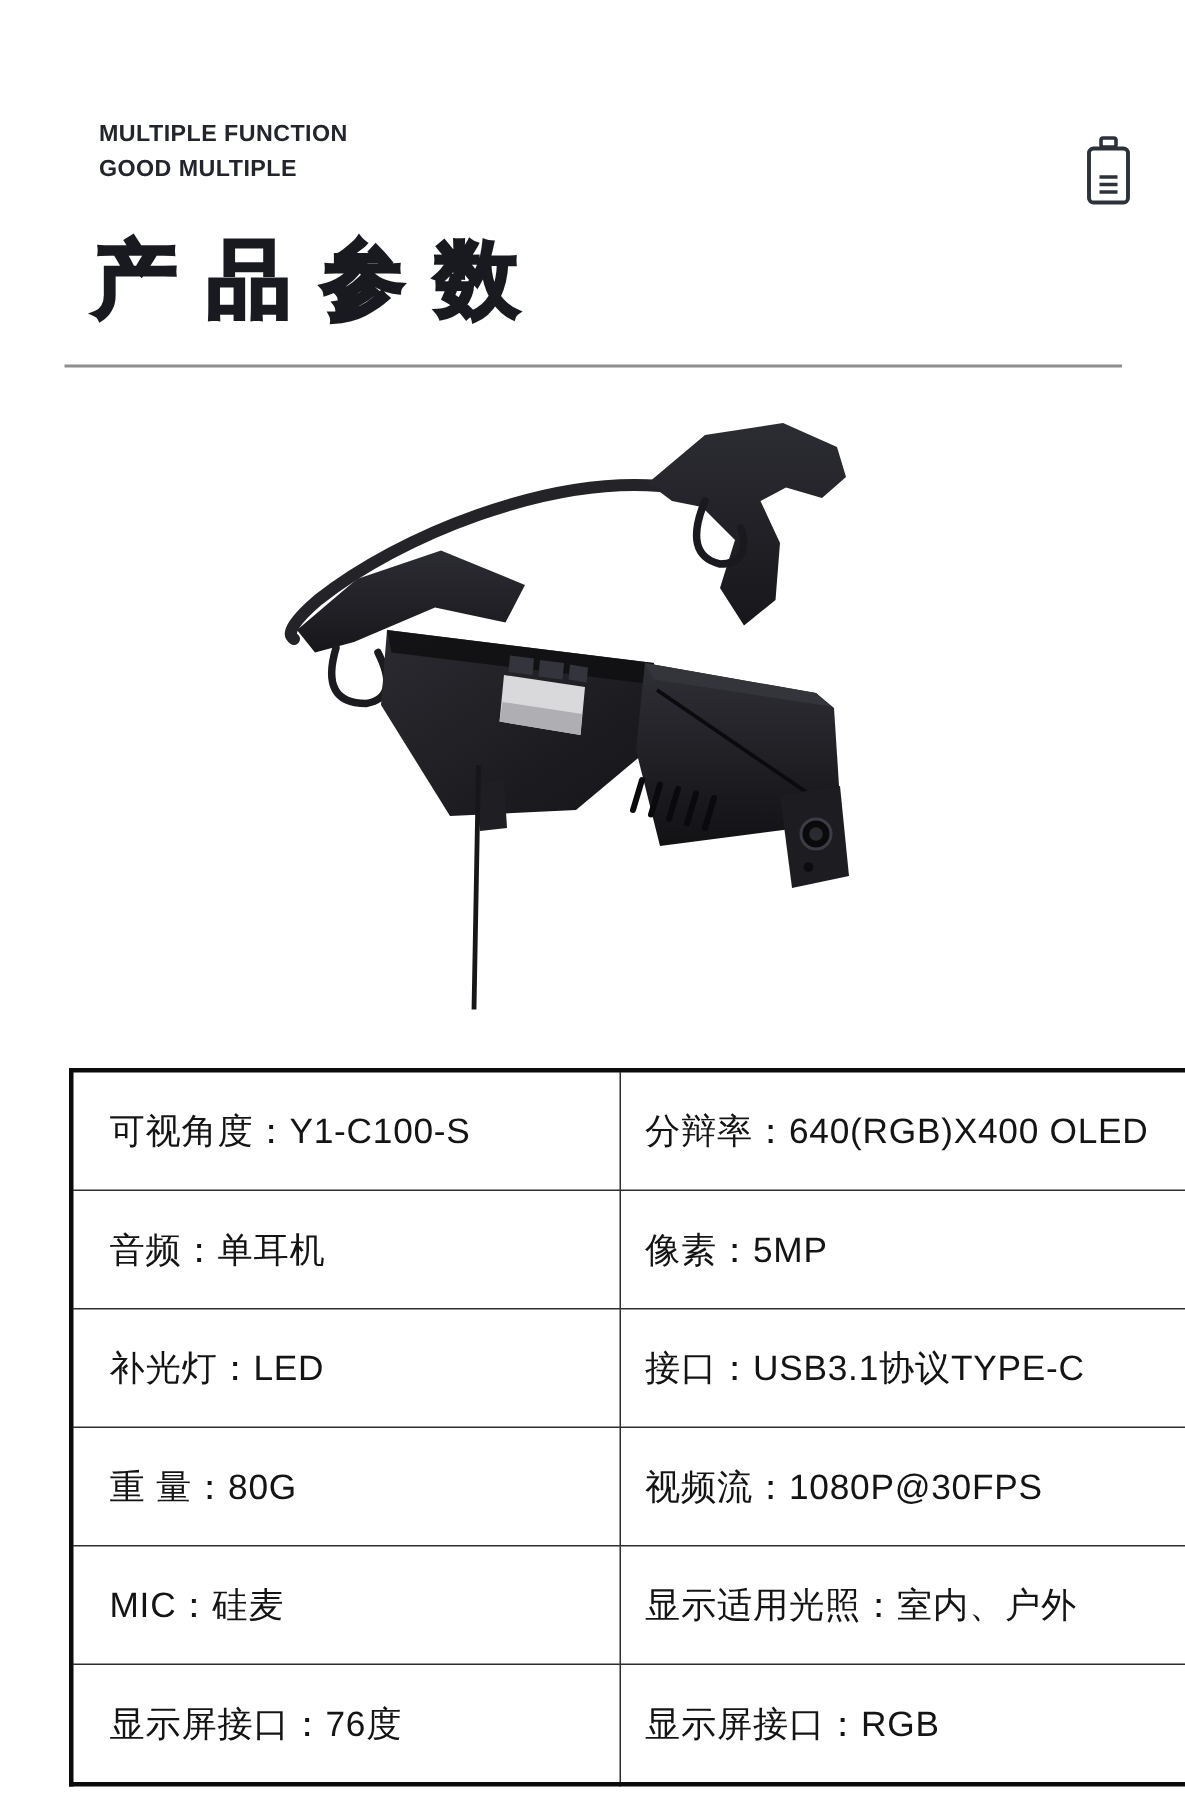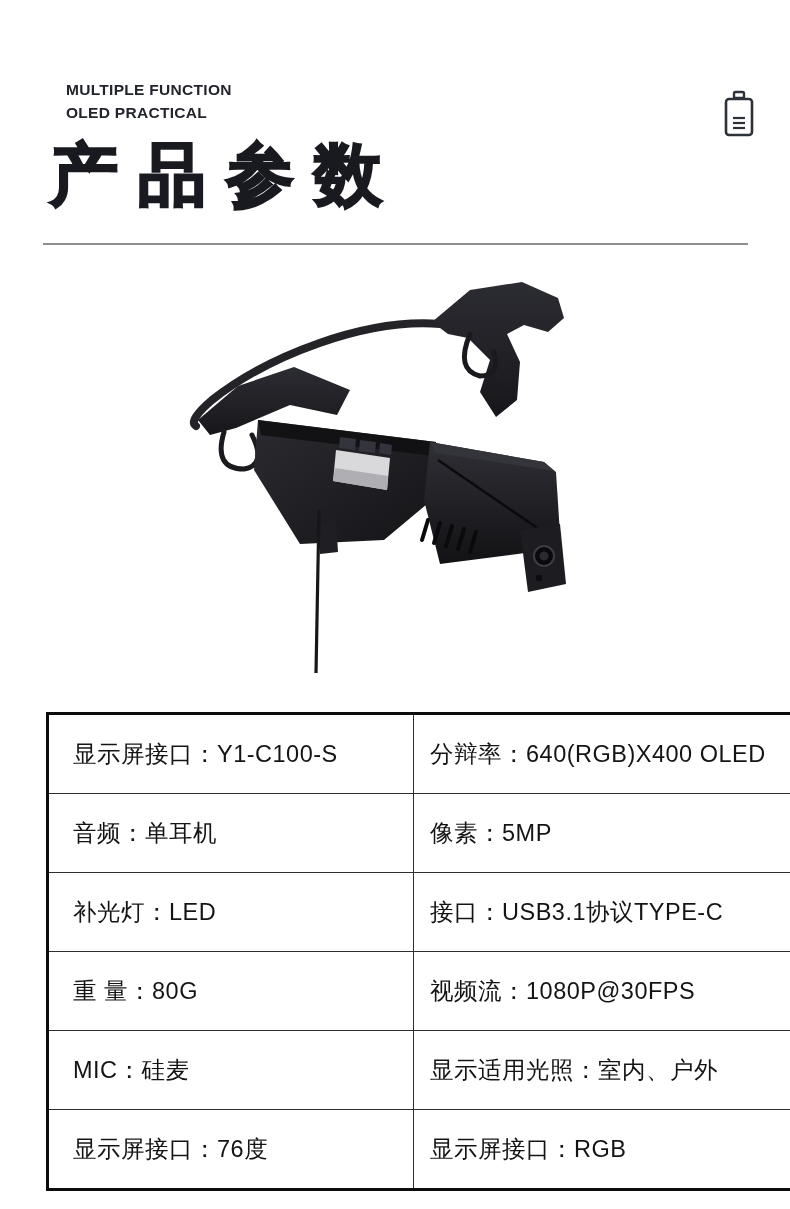--- a/index.html
+++ b/index.html
@@ -10,22 +10,22 @@
   
   .tagline{
     position:absolute;left:66px;top:78px;
     font-size:15.5px;font-weight:700;line-height:23px;
     color:#23252c;letter-spacing:0.3px;
   }
   
   .battery{position:absolute;left:721px;top:88px;width:36px;height:50px;}
   
   .title{
-    position:absolute;left:50px;top:138px;margin:0;
-    font-size:68px;line-height:72px;font-weight:900;
+    position:absolute;left:50px;top:138px;margin:12px;
+    font-size:56px;line-height:72px;font-weight:900;
     color:#191a20;letter-spacing:20px;
     -webkit-text-stroke:2.2px #191a20;
     white-space:nowrap;
   }
   .divider{
     position:absolute;left:43px;top:243px;width:705px;height:2px;
     background:#8f8f8f;
   }
   
   .hero{position:absolute;left:140px;top:272px;width:500px;height:420px;}
@@ -44,21 +44,21 @@
   .spec td.col-left{width:339px;padding-left:24px;}
   .spec td.col-right{width:368px;padding-left:16px;}
 </style>
 </head>
 <body>
 
 <div class="page">
 
   <div class="tagline">
     <div>MULTIPLE FUNCTION</div>
-    <div>OLED PRACTICAL</div>
+    <div>GOOD MULTIPLE</div>
   </div>
 
   <div class="battery">
     <svg width="36" height="50" viewBox="0 0 36 50">
       <rect x="5" y="11" width="26" height="36" rx="3" fill="none" stroke="#2c313a" stroke-width="2.6"></rect>
       <rect x="13" y="4" width="10" height="6" rx="1.5" fill="none" stroke="#2c313a" stroke-width="2.4"></rect>
       <line x1="12" y1="30" x2="24" y2="30" stroke="#2c313a" stroke-width="2.2"></line>
       <line x1="12" y1="35" x2="24" y2="35" stroke="#2c313a" stroke-width="2.2"></line>
       <line x1="12" y1="40" x2="24" y2="40" stroke="#2c313a" stroke-width="2.2"></line>
     </svg>
@@ -120,21 +120,21 @@
       <circle cx="399" cy="306" r="3.2" fill="#0c0c0f"></circle>
 
       <polygon points="176,250 196,248 198,280 180,282" fill="#1e1e23"></polygon>
       <path d="M 179,238 L 176,401" stroke="#17171a" stroke-width="3.2" fill="none"></path>
     </svg>
   </div>
 
   <table class="spec">
     <tbody>
       <tr>
-        <td class="col-left">显示屏接口：Y1-C100-S</td>
+        <td class="col-left">可视角度：Y1-C100-S</td>
         <td class="col-right">分辩率：640(RGB)X400 OLED</td>
       </tr>
       <tr>
         <td class="col-left">音频：单耳机</td>
         <td class="col-right">像素：5MP</td>
       </tr>
       <tr>
         <td class="col-left">补光灯：LED</td>
         <td class="col-right">接口：USB3.1协议TYPE-C</td>
       </tr>

